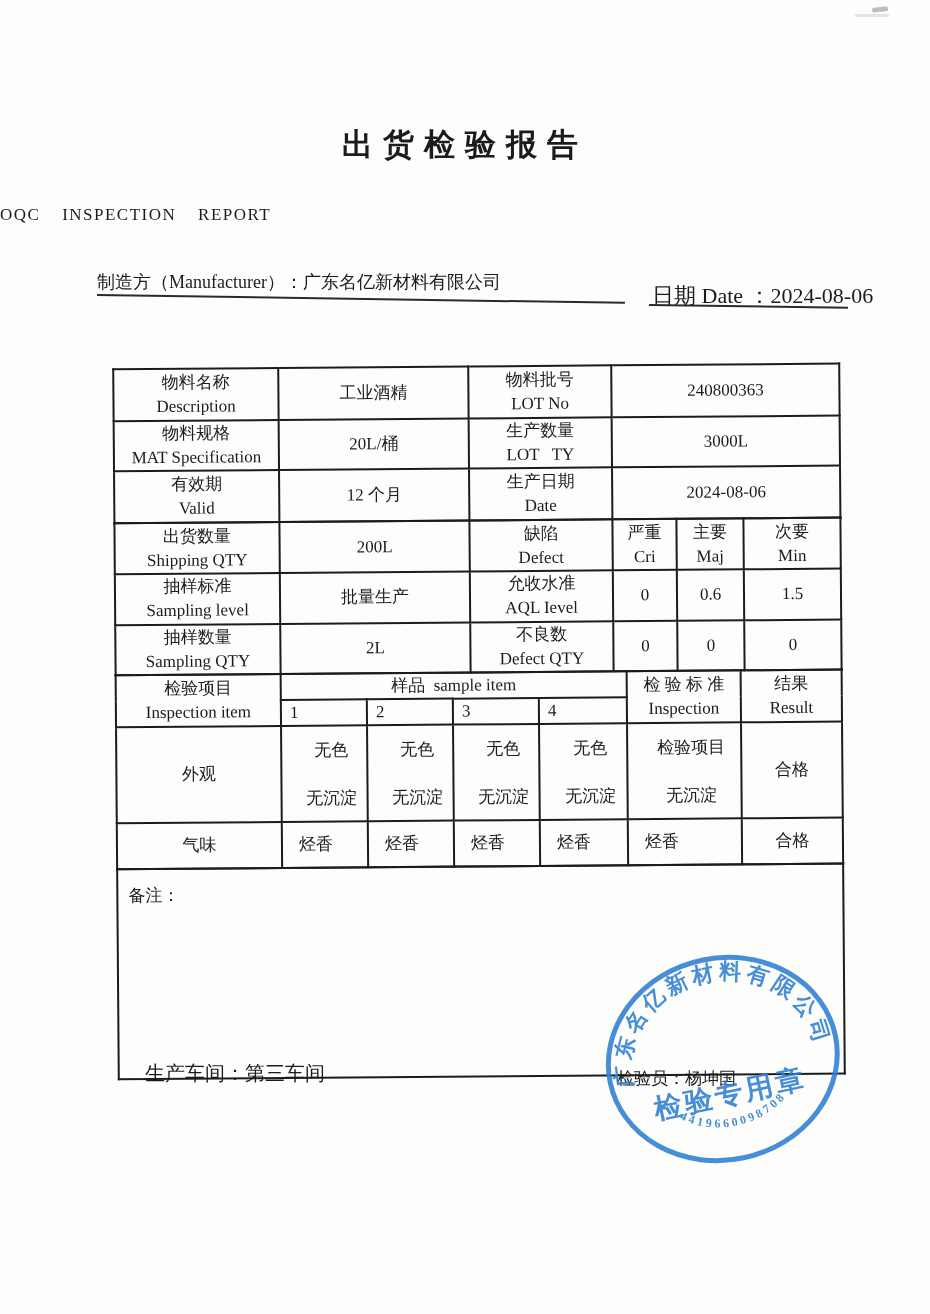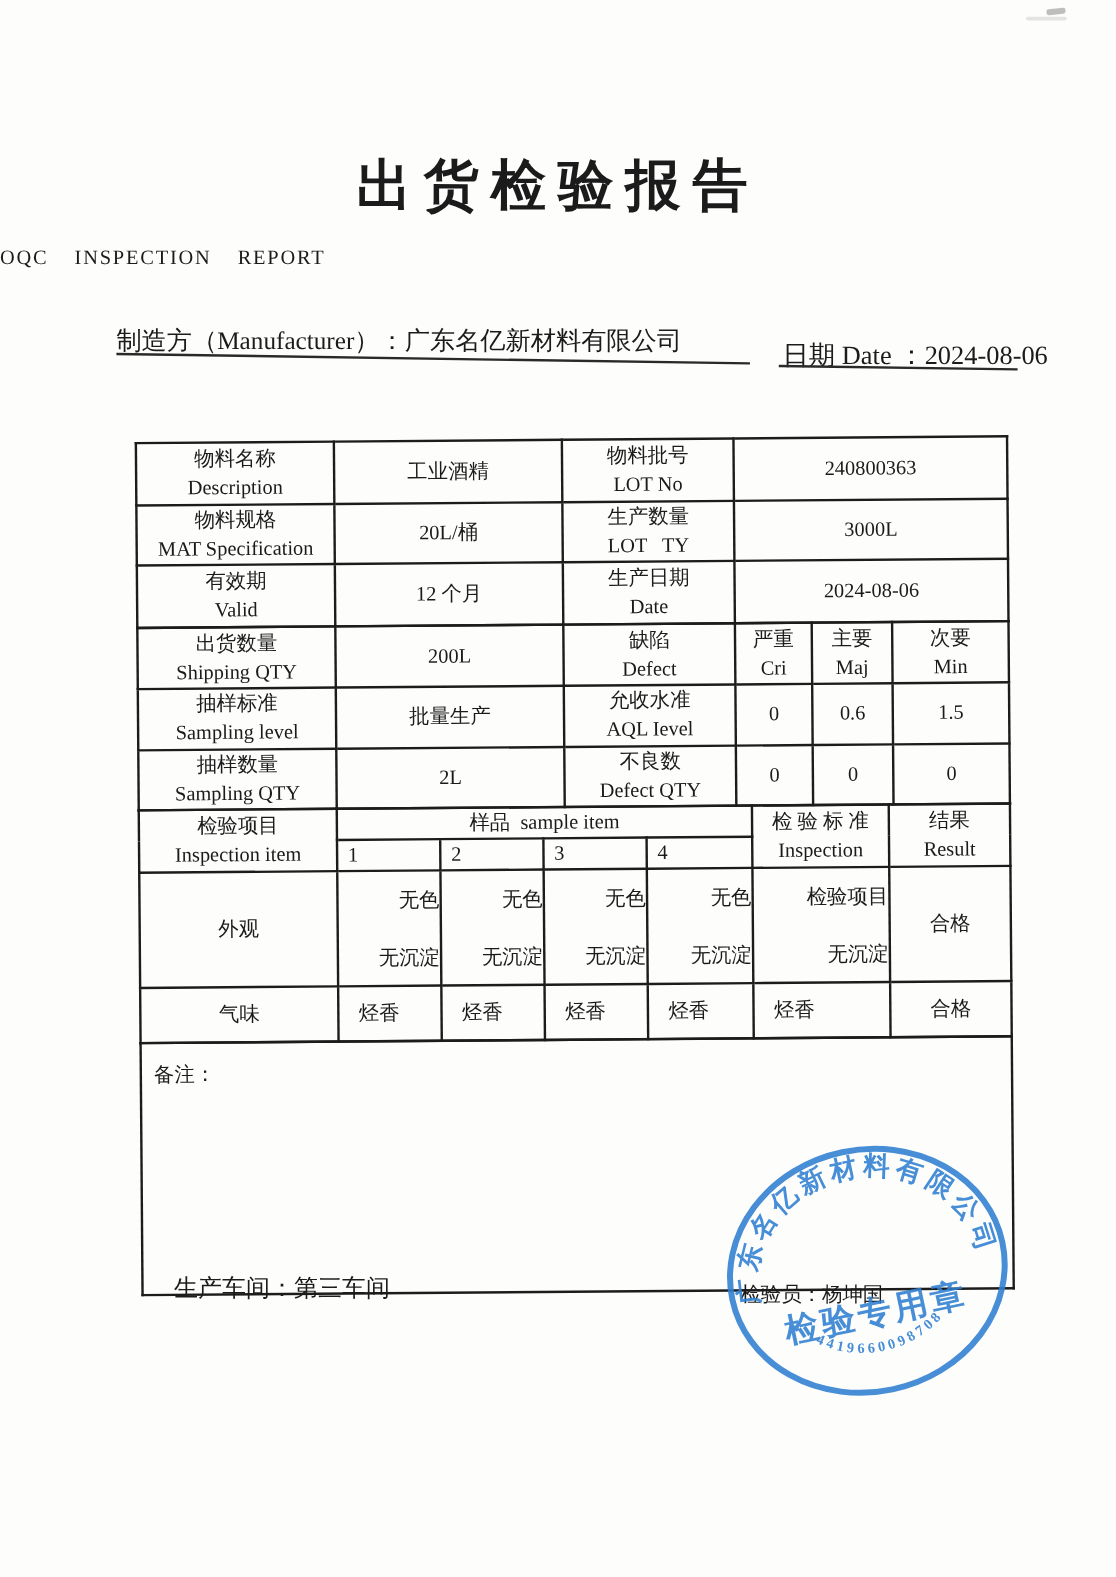--- a/index.html
+++ b/index.html
@@ -6,27 +6,27 @@
   body{
     width:930px;height:1314px;
     background:#fdfdfc;
     font-family:"Liberation Serif","DejaVu Serif",serif;
     color:#1b1b1b;
     position:relative;
     overflow:hidden;
   }
   .title{
     position:absolute;top:124px;left:0;width:100%;
-    text-align:center;font-size:46px;font-weight:600;letter-spacing:10px;
+    text-align:center;font-size:31px;font-weight:600;letter-spacing:10px;
   }
   .subtitle{
     position:absolute;top:205px;left:0;width:100%;
     font-size:17px;letter-spacing:1.5px;word-spacing:16px;
   }
-  .mfr-line{position:absolute;left:97px;top:270px;font-size:21px;white-space:pre;font-family:Liberation Serif, serif;}
+  .mfr-line{position:absolute;left:97px;top:270px;font-size:18px;white-space:pre;font-family:Liberation Serif, serif;}
   .mfr-underline{position:absolute;left:97px;top:294px;width:528px;height:2px;background:#2a2a2a;transform:rotate(0.85deg);transform-origin:left center;}
   .date-line{position:absolute;left:652px;top:281px;font-size:22px;white-space:pre;}
   .date-underline{position:absolute;left:649px;top:304px;width:199px;height:2px;background:#2a2a2a;transform:rotate(0.8deg);transform-origin:left center;}
 
   .tablewrap{position:absolute;left:115px;top:366px;width:726px;transform:rotate(-0.45deg);transform-origin:40% 50%;}
   table{border-collapse:collapse;width:726px;table-layout:fixed;}
   table + table{margin-top:-2px;}
   td{
     border:2px solid #1c1c1c;
     font-size:17px;text-align:center;vertical-align:middle;
@@ -36,21 +36,21 @@
   .en{white-space:pre;}
   .h52{height:52px;} .h50{height:50px;} .h51{height:51px;} .h49{height:49px;}
   .h24{height:24px;} .h26{height:26px;} .h96{height:96px;} .h46{height:46px;}
   .remarks-cell{height:194px;vertical-align:top;text-align:left;padding:14px 0 0 10px;}
   .numcell{text-align:left;padding-left:8px;}
   .dualcell{
     text-align:left;
   }
   .dualcell .inner{
     display:flex;flex-direction:column;justify-content:space-between;
-    align-items:flex-end;height:72px;padding:12px 0 10px 14px;
+    align-items:center;height:72px;padding:12px 0 10px 14px;
   }
   .odorcell{text-align:left;padding-left:16px;}
   .workshop{position:absolute;left:145px;top:1060px;font-size:20px;}
   .inspector{position:absolute;left:617px;top:1067px;font-size:17px;z-index:1;}
   .stamp{
     position:absolute;left:599px;top:951px;width:248px;height:218px;
     transform:rotate(-12deg);opacity:0.88;z-index:5;pointer-events:none;
   }
   .smudge{position:absolute;left:872px;top:7px;width:16px;height:5px;background:#8a8a8a;opacity:.55;border-radius:2px;transform:rotate(-6deg);}
   .smudge2{position:absolute;left:855px;top:14px;width:34px;height:3px;background:#bdbdbd;opacity:.4;border-radius:2px;}

